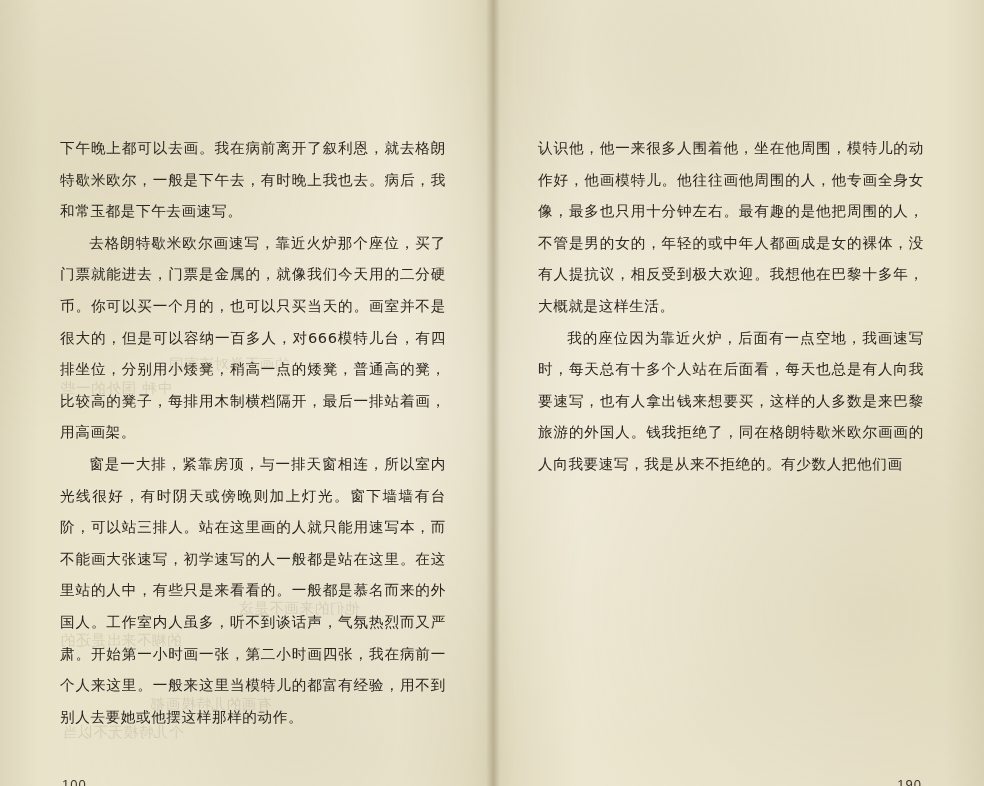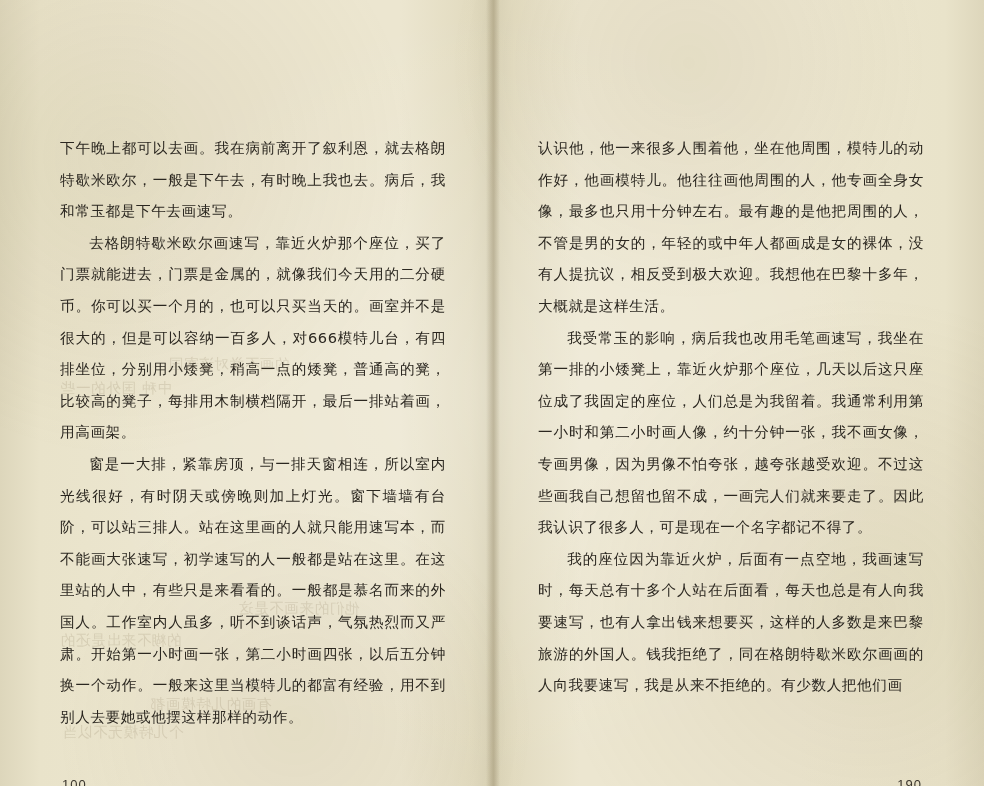--- a/index.html
+++ b/index.html
@@ -114,36 +114,35 @@
 </head>
 <body>
 
 <div class="book">
   <div class="grain"></div>
 
   <div class="page page-left">
     <div class="col">
       <p class="first">下午晚上都可以去画。我在病前离开了叙利恩，就去格朗特歇米欧尔，一般是下午去，有时晚上我也去。病后，我和常玉都是下午去画速写。</p>
       <p>去格朗特歇米欧尔画速写，靠近火炉那个座位，买了门票就能进去，门票是金属的，就像我们今天用的二分硬币。你可以买一个月的，也可以只买当天的。画室并不是很大的，但是可以容纳一百多人，对666模特儿台，有四排坐位，分别用小矮凳，稍高一点的矮凳，普通高的凳，比较高的凳子，每排用木制横档隔开，最后一排站着画，用高画架。</p>
-      <p>窗是一大排，紧靠房顶，与一排天窗相连，所以室内光线很好，有时阴天或傍晚则加上灯光。窗下墙墙有台阶，可以站三排人。站在这里画的人就只能用速写本，而不能画大张速写，初学速写的人一般都是站在这里。在这里站的人中，有些只是来看看的。一般都是慕名而来的外国人。工作室内人虽多，听不到谈话声，气氛热烈而又严肃。开始第一小时画一张，第二小时画四张，以后五分钟换一个动作。一般来这里当模特儿的都富有经验，用不到别人去要她或他摆这样那样的动作。</p>
+      <p>窗是一大排，紧靠房顶，与一排天窗相连，所以室内光线很好，有时阴天或傍晚则加上灯光。窗下墙墙有台阶，可以站三排人。站在这里画的人就只能用速写本，而不能画大张速写，初学速写的人一般都是站在这里。在这里站的人中，有些只是来看看的。一般都是慕名而来的外国人。工作室内人虽多，听不到谈话声，气氛热烈而又严肃。开始第一小时画一张，第二小时画四张，我在病前一个人来这里。一般来这里当模特儿的都富有经验，用不到别人去要她或他摆这样那样的动作。</p>
 
     </div>
     <div class="folio folio-left">100</div>
   </div>
 
   <div class="bleed bleed-1">的画不举对该寄国</div>
   <div class="bleed bleed-2">中种 国外的一些</div>
   <div class="bleed bleed-3">他们的来画不是这</div>
   <div class="bleed bleed-4">的糊不来出是还的</div>
   <div class="bleed bleed-5">有画的儿特模画都</div>
   <div class="bleed bleed-6">个儿特模无不以当</div>
 
   <div class="page page-right">
     <div class="col">
       <p class="first">认识他，他一来很多人围着他，坐在他周围，模特儿的动作好，他画模特儿。他往往画他周围的人，他专画全身女像，最多也只用十分钟左右。最有趣的是他把周围的人，不管是男的女的，年轻的或中年人都画成是女的裸体，没有人提抗议，相反受到极大欢迎。我想他在巴黎十多年，大概就是这样生活。</p>
-      <p>我受常玉的影响，病后我也改用毛笔画速写，我坐在第一排的小矮凳上，靠近火炉那个座位，几天以后这只座位成了我固定的座位，人们总是为我留着。我通常利用第一小时和第二小时画人像，约十分钟一张，我不画女像，专画男像，因为男像不怕夸张，越夸张越受欢迎。不过这些画我自己想留也留不成，一画完人们就来要走了。因此我认识了很多人，可是现在一个名字都记不得了。</p>
       <p>我的座位因为靠近火炉，后面有一点空地，我画速写时，每天总有十多个人站在后面看，每天也总是有人向我要速写，也有人拿出钱来想要买，这样的人多数是来巴黎旅游的外国人。钱我拒绝了，同在格朗特歇米欧尔画画的人向我要速写，我是从来不拒绝的。有少数人把他们画</p>
     </div>
     <div class="folio folio-right">190</div>
   </div>
 
   <div class="gutter"></div>
 </div>
 
 </body></html>

